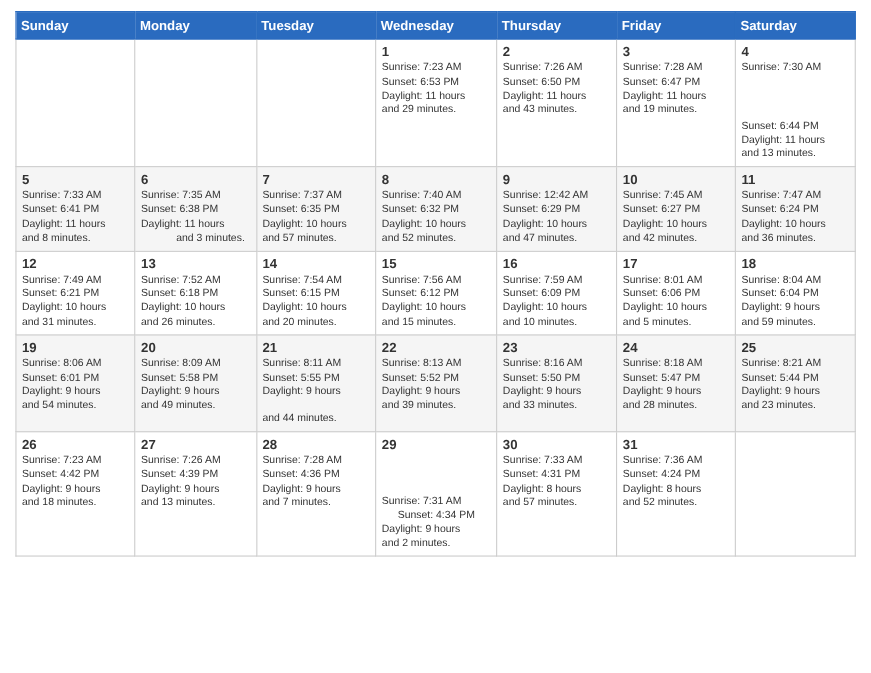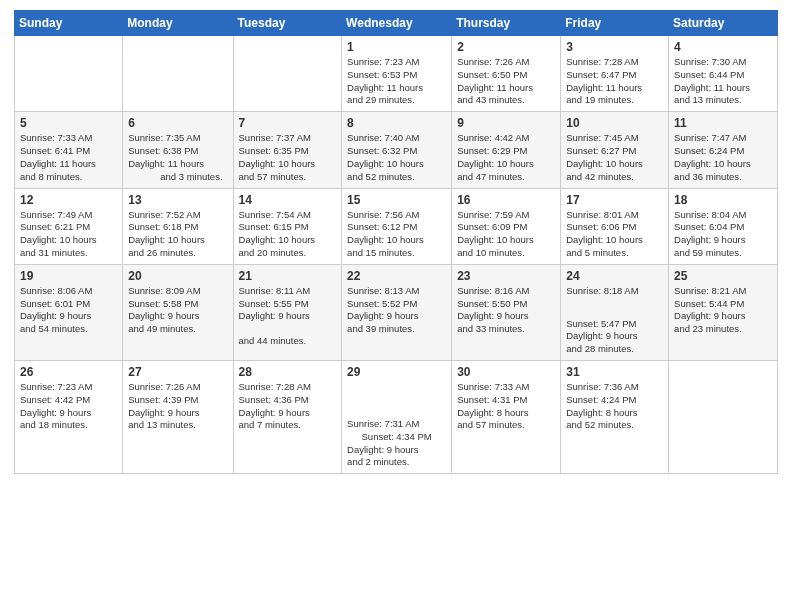--- a/index.html
+++ b/index.html
@@ -159,21 +159,21 @@
               <span style="display: block;">Sunrise: 7:28 AM</span>
               <span style="display: block;">Sunset: 6:47 PM</span>
               <span style="display: block;">Daylight: 11 hours</span>
               <span style="display: block;">and 19 minutes.</span>
             </div>
           </td>
           <td>
             <span class="day-number">4</span>
             <div class="day-info">
               <span style="display: block;">Sunrise: 7:30 AM</span>
-              <span style="display: block;">Sunset: 6:44 PM</span>
+              <span style="display: block; margin-top: 40px;">Sunset: 6:44 PM</span>
               <span style="display: block;">Daylight: 11 hours</span>
               <span style="display: block;">and 13 minutes.</span>
             </div>
           </td>
         </tr>
         <tr class="row-even">
           <td>
             <span class="day-number">5</span>
             <div class="day-info">
               <span style="display: block;">Sunrise: 7:33 AM</span>
@@ -205,21 +205,21 @@
             <div class="day-info">
               <span style="display: block;">Sunrise: 7:40 AM</span>
               <span style="display: block;">Sunset: 6:32 PM</span>
               <span style="display: block;">Daylight: 10 hours</span>
               <span style="display: block;">and 52 minutes.</span>
             </div>
           </td>
           <td>
             <span class="day-number">9</span>
             <div class="day-info">
-              <span style="display: block;">Sunrise: 4:42 AM</span>
+              <span style="display: block;">Sunrise: 12:42 AM</span>
               <span style="display: block;">Sunset: 6:29 PM</span>
               <span style="display: block;">Daylight: 10 hours</span>
               <span style="display: block;">and 47 minutes.</span>
             </div>
           </td>
           <td>
             <span class="day-number">10</span>
             <div class="day-info">
               <span style="display: block;">Sunrise: 7:45 AM</span>
               <span style="display: block;">Sunset: 6:27 PM</span>
@@ -345,21 +345,21 @@
               <span style="display: block;">Sunrise: 8:16 AM</span>
               <span style="display: block;">Sunset: 5:50 PM</span>
               <span style="display: block;">Daylight: 9 hours</span>
               <span style="display: block;">and 33 minutes.</span>
             </div>
           </td>
           <td>
             <span class="day-number">24</span>
             <div class="day-info">
               <span style="display: block;">Sunrise: 8:18 AM</span>
-              <span style="display: block; margin-top: 20px;">Sunset: 5:47 PM</span>
+              <span style="display: block;">Sunset: 5:47 PM</span>
               <span style="display: block;">Daylight: 9 hours</span>
               <span style="display: block;">and 28 minutes.</span>
             </div>
           </td>
           <td>
             <span class="day-number">25</span>
             <div class="day-info">
               <span style="display: block;">Sunrise: 8:21 AM</span>
               <span style="display: block;">Sunset: 5:44 PM</span>
               <span style="display: block;">Daylight: 9 hours</span>

